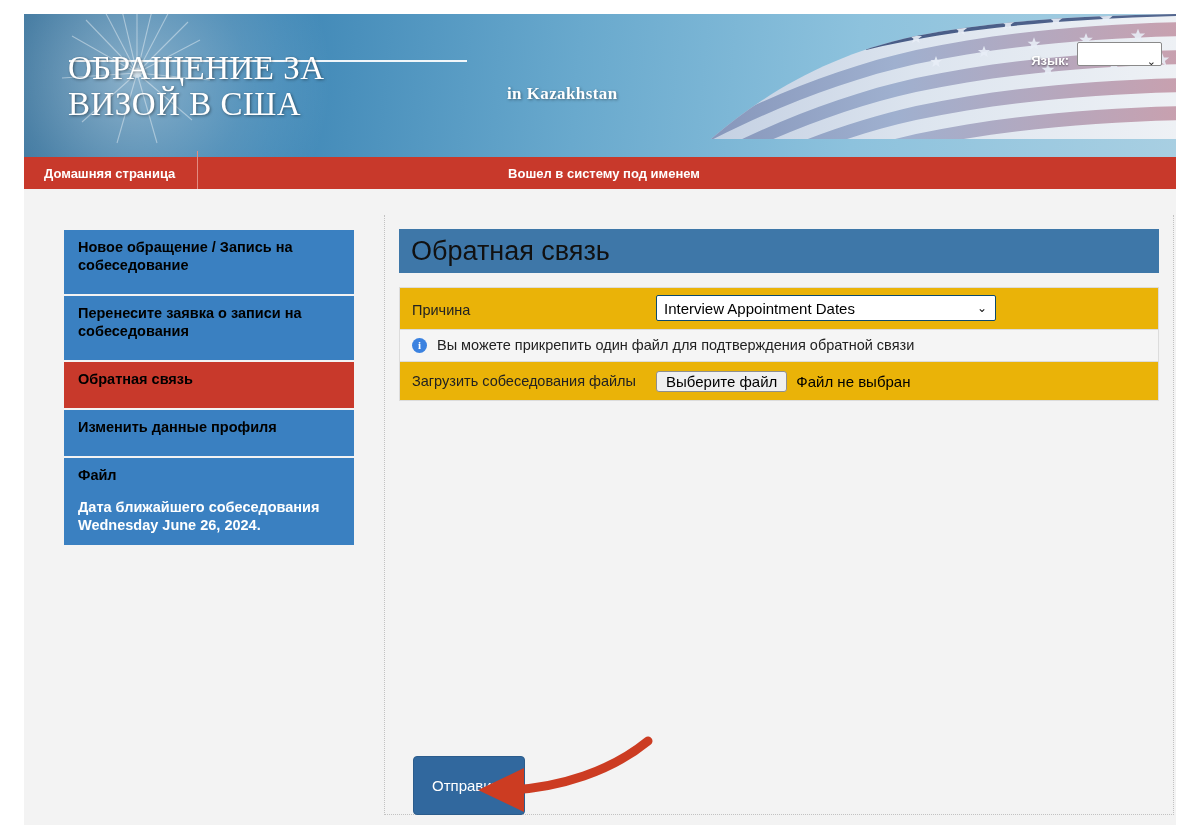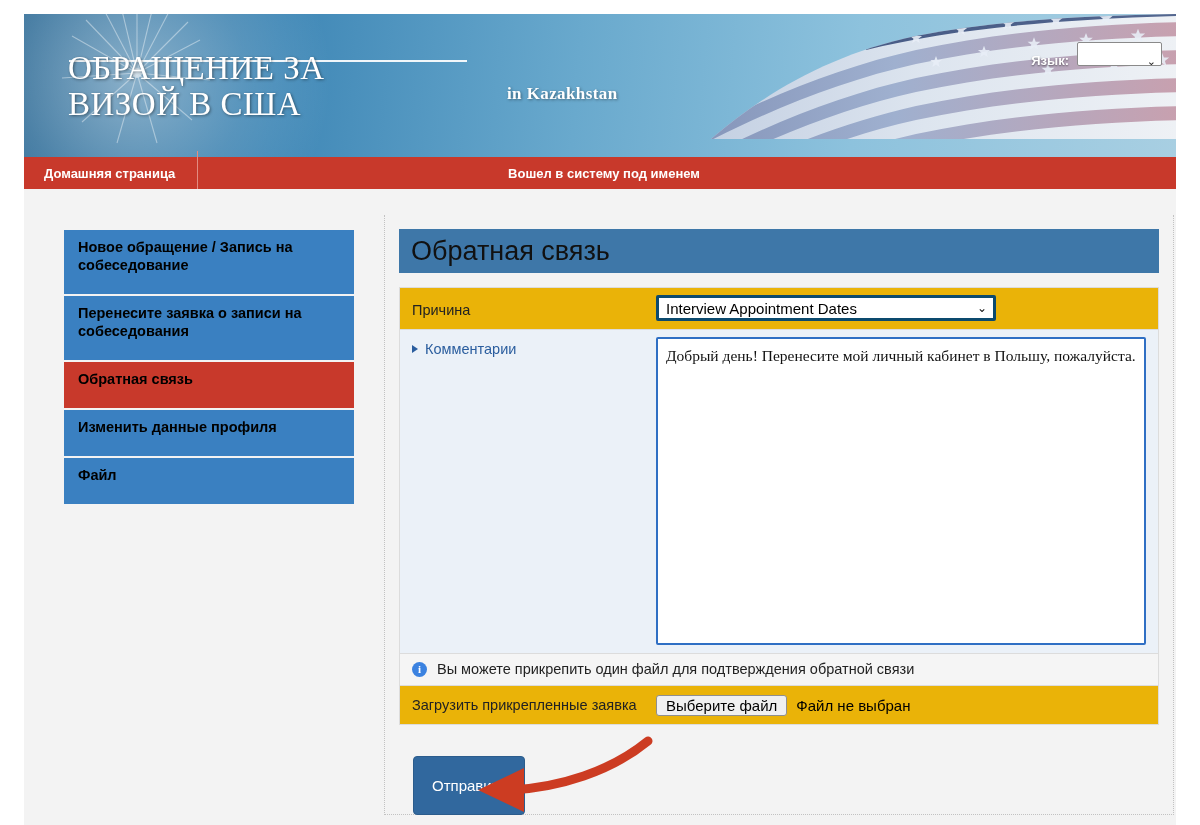--- a/index.html
+++ b/index.html
@@ -223,21 +223,21 @@
   .fcell-field {
     flex: 1;
     padding: 7px 10px 8px 0;
   }
 
   .reason-select {
     appearance: none; -webkit-appearance: none;
     width: 340px;
     height: 26px;
     background: #ffffff;
-    border: 3px solid #0c4a6e;
+    border: 1px solid #0c4a6e;
     border-radius: 2px;
     font-family: "Liberation Sans", sans-serif;
     font-size: 15px;
     color: #000;
     padding: 0 28px 0 7px;
   }
   .sel-wrap { position: relative; display: inline-block; }
   .sel-wrap .chev {
     position: absolute; right: 9px; top: 50%;
     transform: translateY(-50%);
@@ -454,55 +454,48 @@
     <div class="content">
 
       <div class="sidebar">
         <div class="side-item">Новое обращение / Запись на собеседование</div>
         <div class="side-item">Перенесите заявка о записи на собеседования</div>
         <div class="side-item active">Обратная связь</div>
         <div class="side-item">Изменить данные профиля</div>
         <div class="side-item">Файл</div>
       </div>
 
+      <div class="side-note">Дата ближайшего собеседования Wednesday June 26, 2024.</div>
 
       <div class="panel">
 
         <div class="panel-head">Обратная связь</div>
 
         <div class="form-table">
 
           <div class="frow plain">
             <div class="fcell-label">Причина</div>
             <div class="fcell-field">
               <span class="sel-wrap">
                 <select class="reason-select">
                   <option>Interview Appointment Dates</option>
                 </select>
                 <span class="chev">⌄</span>
               </span>
             </div>
           </div>
 
-          <div class="frow alt">
-            <div class="fcell-label link">
-              <span class="tri"></span><span>Комментарии</span>
-            </div>
-            <div class="fcell-field">
-              <textarea class="comment-area" placeholder="" style="">Добрый день! Перенесите мой личный кабинет в Польшу, пожалуйста.</textarea>
-            </div>
-          </div>
 
           <div class="note-row">
             <span class="info-icon">i</span>
             <span>Вы можете прикрепить один файл для подтверждения обратной связи</span>
           </div>
 
           <div class="frow plain">
-            <div class="fcell-label">Загрузить прикрепленные заявка</div>
+            <div class="fcell-label">Загрузить собеседования файлы</div>
             <div class="fcell-field">
               <span class="file-btn">Выберите файл</span><span class="file-status">Файл не выбран</span>
             </div>
           </div>
 
         </div>
 
         <button class="submit-btn">Отправить</button>
       </div>
 

